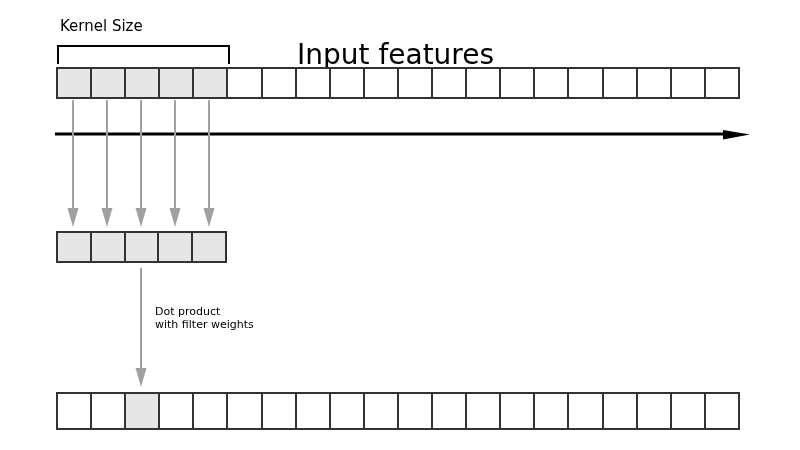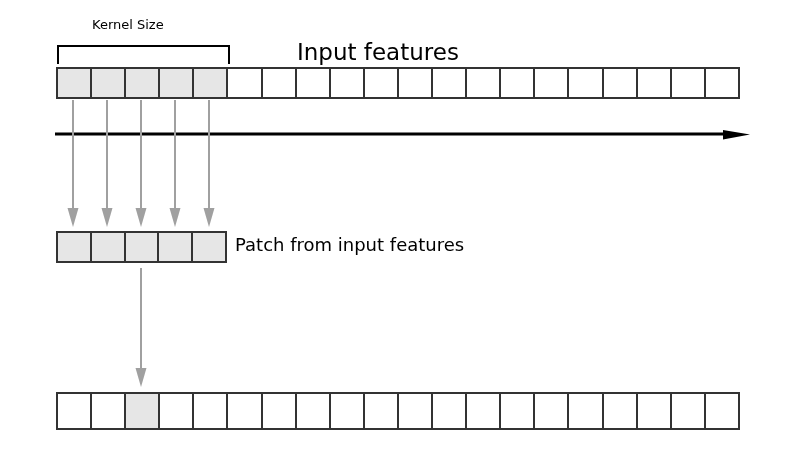--- a/index.html
+++ b/index.html
@@ -20,25 +20,24 @@
   }
 
   
   .label {
     position: absolute;
     color: #000000;
     white-space: nowrap;
     line-height: 1.15;
   }
   .label.heading {
-    font-size: 23px;
+    font-size: 28px;
   }
   .label.body {
-    font-size: 13px;
-    margin-left: 32px;
+    font-size: 15px;
   }
   .label.small {
     font-size: 11px;
   }
 
   
   .row {
     position: absolute;
     display: flex;
     box-sizing: border-box;
@@ -166,26 +165,29 @@
     <polygon points="1.5,108 7,127 12.5,108" fill="#a0a0a0"></polygon>
   </svg>
 
   <div class="row" id="patch-row">
       <div class="cell shaded"></div>
       <div class="cell shaded"></div>
       <div class="cell shaded"></div>
       <div class="cell shaded"></div>
       <div class="cell shaded"></div>
     </div>
-  <div class="label heading" id="patch-label" style="font-size:18px;">Patch from input features</div>
 
   <svg id="dot-arrow" viewBox="0 0 14 120" preserveAspectRatio="none">
     <line x1="7" y1="0" x2="7" y2="104" stroke="#a0a0a0" stroke-width="2"></line>
     <polygon points="1.5,100 7,119 12.5,100" fill="#a0a0a0"></polygon>
   </svg>
+  <div class="label small" id="dot-product-label">
+    <div>Dot product</div>
+    <div>with filter weights</div>
+  </div>
 
 
   <div class="row" id="output-row">
       <div class="cell"></div>
       <div class="cell"></div>
       <div class="cell shaded"></div>
       <div class="cell"></div>
       <div class="cell"></div>
       <div class="cell"></div>
       <div class="cell"></div>

